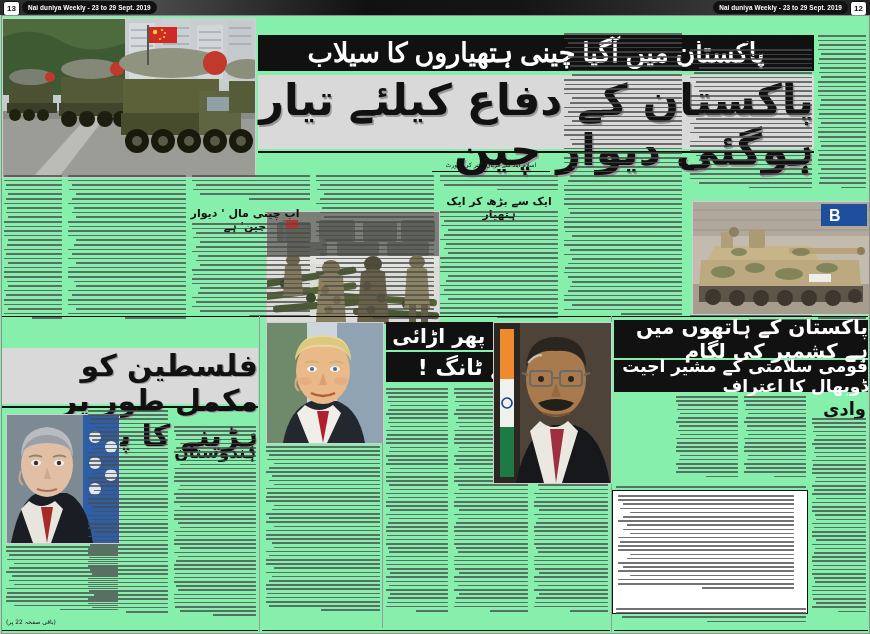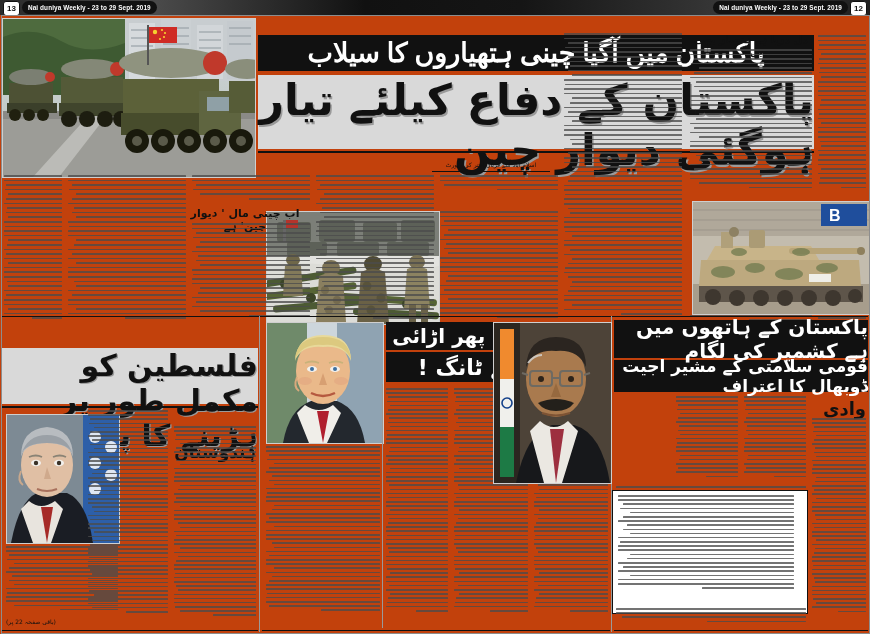--- a/index.html
+++ b/index.html
@@ -1,18 +1,18 @@
 <!DOCTYPE html>
 <html><head>
 <meta charset="utf-8">
 <style>
   html,body{margin:0;padding:0;background:#ffffff;}
   body{width:870px;height:634px;overflow:hidden;
        font-family:"Liberation Serif", serif;color:#111;}
-  .page{position:relative;width:870px;height:634px;background:#c2410c;}
+  .page{position:relative;width:870px;height:634px;background:#86efac;}
 
   
   .masthead{position:absolute;left:0;top:0;width:870px;height:15px;
             background:linear-gradient(90deg,#2a2a2a 0%,#4a4a4a 18%,#111 42%,#151515 60%,#3a3a3a 85%,#202020 100%);}
   .mh-pill{position:absolute;top:1px;height:13px;border-radius:7px;background:#111;
            display:flex;align-items:center;padding:0 6px;}
   .mh-left{left:22px;}
   .mh-right{right:22px;}
   .mh-text{color:#fff;font-size:6.4px;font-weight:bold;letter-spacing:.1px;
            font-family:"Liberation Sans",sans-serif;white-space:nowrap;}
@@ -404,20 +404,21 @@
       <i></i>
         <i></i>
     </div>
 
     <div class="lines urdu" style="position:absolute;left:440px;top:160px;width:118px;height:18px;">
         <i></i>
         <i></i>
         <i></i>
         <i></i>
       </div>
+    <div class="subhead" style="position:absolute;left:440px;top:180px;width:118px;font-size:11px;">ایک سے بڑھ کر ایک ہتھیار</div>
     <div class="lines urdu" style="position:absolute;left:440px;top:196px;width:118px;height:116px;">
       <i></i>
         <i></i>
         <i></i>
         <i></i>
         <i></i>
         <i></i>
         <i></i>
         <i></i>
         <i></i>

